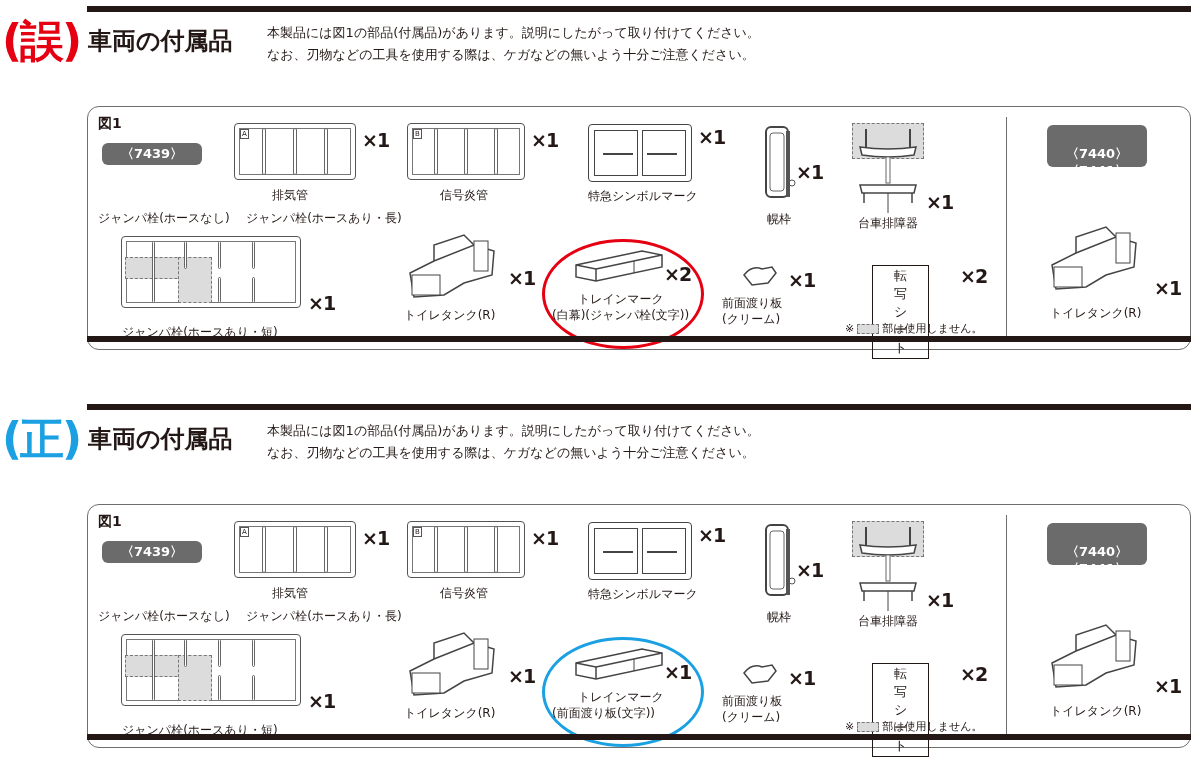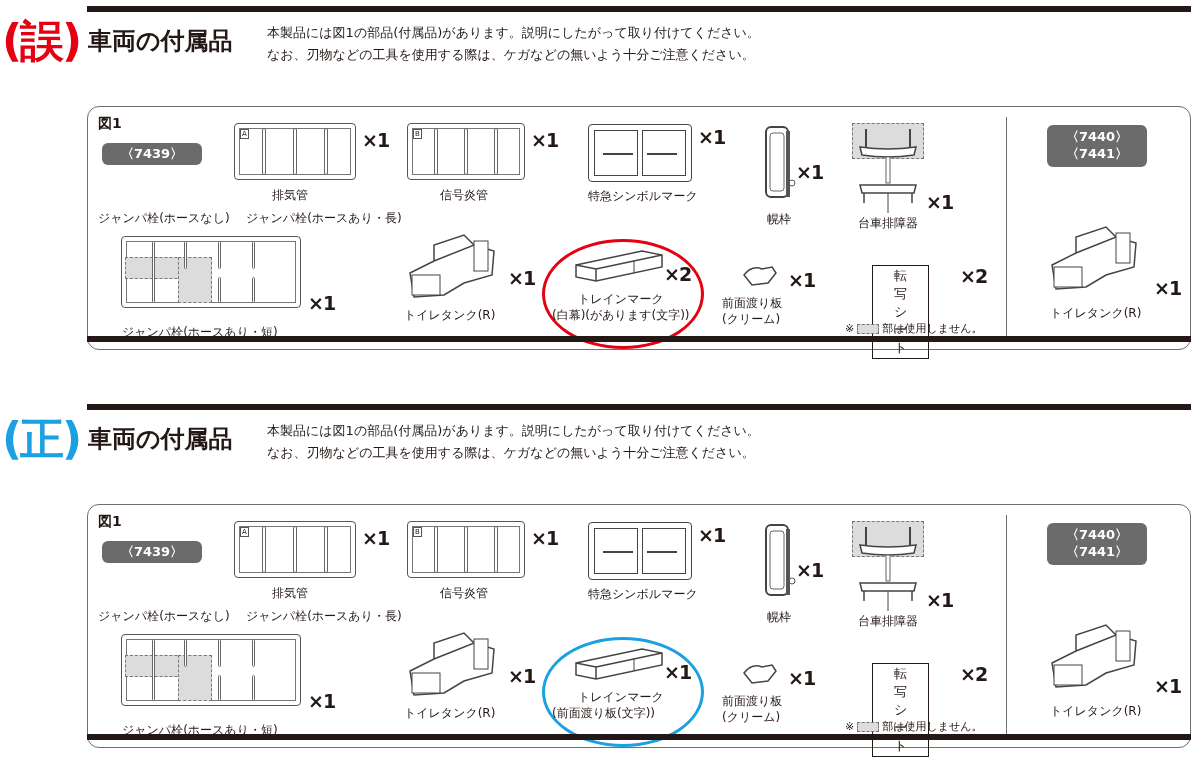--- a/index.html
+++ b/index.html
@@ -20,21 +20,21 @@
   .heading { position: absolute; left: 88px; top: 26px; font-size: 24px; font-weight: bold; color: #231815; line-height: 30px; }
 
   .intro { position: absolute; left: 267px; top: 22px; font-size: 13px; line-height: 22px; color: #231815; }
 
   .panel { position: absolute; left: 87px; top: 74px; width: 1104px; height: 244px; border: 1.5px solid #6e6e6e; border-radius: 12px; margin-top: 32px; }
   .panel-divider { position: absolute; left: 918px; top: 10px; width: 1px; height: 222px; background: #6e6e6e; }
 
   .fig-label { position: absolute; left: 10px; top: 8px; font-size: 14px; font-weight: bold; }
   .model-badge { position: absolute; background: #6b6b6b; color: #ffffff; font-weight: bold; font-size: 13px; text-align: center; border-radius: 6px; line-height: 17px; }
   .badge-7439 { left: 14px; top: 36px; width: 100px; height: 22px; padding-top: 2px; }
-  .badge-7440 { left: 959px; top: 18px; width: 100px; height: 42px; padding-top: 3px; }
+  .badge-7440 { left: 959px; top: 18px; width: 100px; height: 42px; padding-top: 20px; }
 
   .part { position: absolute; }
   .part .lbl { position: absolute; font-size: 12px; white-space: nowrap; text-align: center; line-height: 16px; }
   .qty { position: absolute; font-size: 19px; font-weight: bold; letter-spacing: -1px; }
 
   .sprue { position: absolute; border: 1.5px solid #555; border-radius: 4px; background: #fff; }
   .sprue .inner { position: absolute; left: 4px; top: 4px; right: 4px; bottom: 4px; border: 1px solid #777; }
   .sprue .rod { position: absolute; top: 4px; bottom: 4px; width: 4px; border: 1px solid #666; border-radius: 2px; background: #fff; }
   .sprue .tag { position: absolute; left: 5px; top: 5px; width: 9px; height: 10px; border: 1px solid #555; font-size: 7px; line-height: 8px; text-align: center; }
 
@@ -166,21 +166,21 @@
       <div class="ellipse red" style="left: 0px; top: 0px; width: 162px; height: 110px; border-color: rgb(229, 0, 18);"></div>
       <svg width="90" height="36" style="left:32px; top:8px;">
         <path d="M2 18 L68 4 L88 8 L88 20 L22 34 L2 30 Z" fill="#fff" stroke="#444" stroke-width="1.5"></path>
         <line x1="2" y1="18" x2="22" y2="22" stroke="#444" stroke-width="1.5"></line>
         <line x1="22" y1="22" x2="88" y2="8" stroke="#444" stroke-width="1.5"></line>
         <line x1="22" y1="22" x2="22" y2="34" stroke="#444" stroke-width="1.5"></line>
         <line x1="60" y1="14" x2="60" y2="26" stroke="#444" stroke-width="1"></line>
       </svg>
       <div class="qty" style="left:122px; top:24px;">×2</div>
       <div class="lbl" style="left:36px; top:52px;">トレインマーク</div>
-      <div class="lbl" style="left:10px; top:68px;">(白幕)(があります(文字))</div>
+      <div class="lbl" style="left:10px; top:68px;">(白幕)(ジャンパ栓(文字))</div>
     </div>
 
     <div class="part" style="left:634px; top:156px;">
       <svg width="36" height="24" style="left:20px; top:0;">
         <path d="M2 12 Q10 2 20 6 L30 4 L34 10 L26 20 L10 22 Z" fill="#fff" stroke="#444" stroke-width="1.5"></path>
       </svg>
       <div class="qty" style="left:66px; top:6px;">×1</div>
       <div class="lbl" style="left:0; top:32px; text-align:left;">前面渡り板</div>
       <div class="lbl" style="left:0; top:48px; text-align:left;">(クリーム)</div>
     </div>

